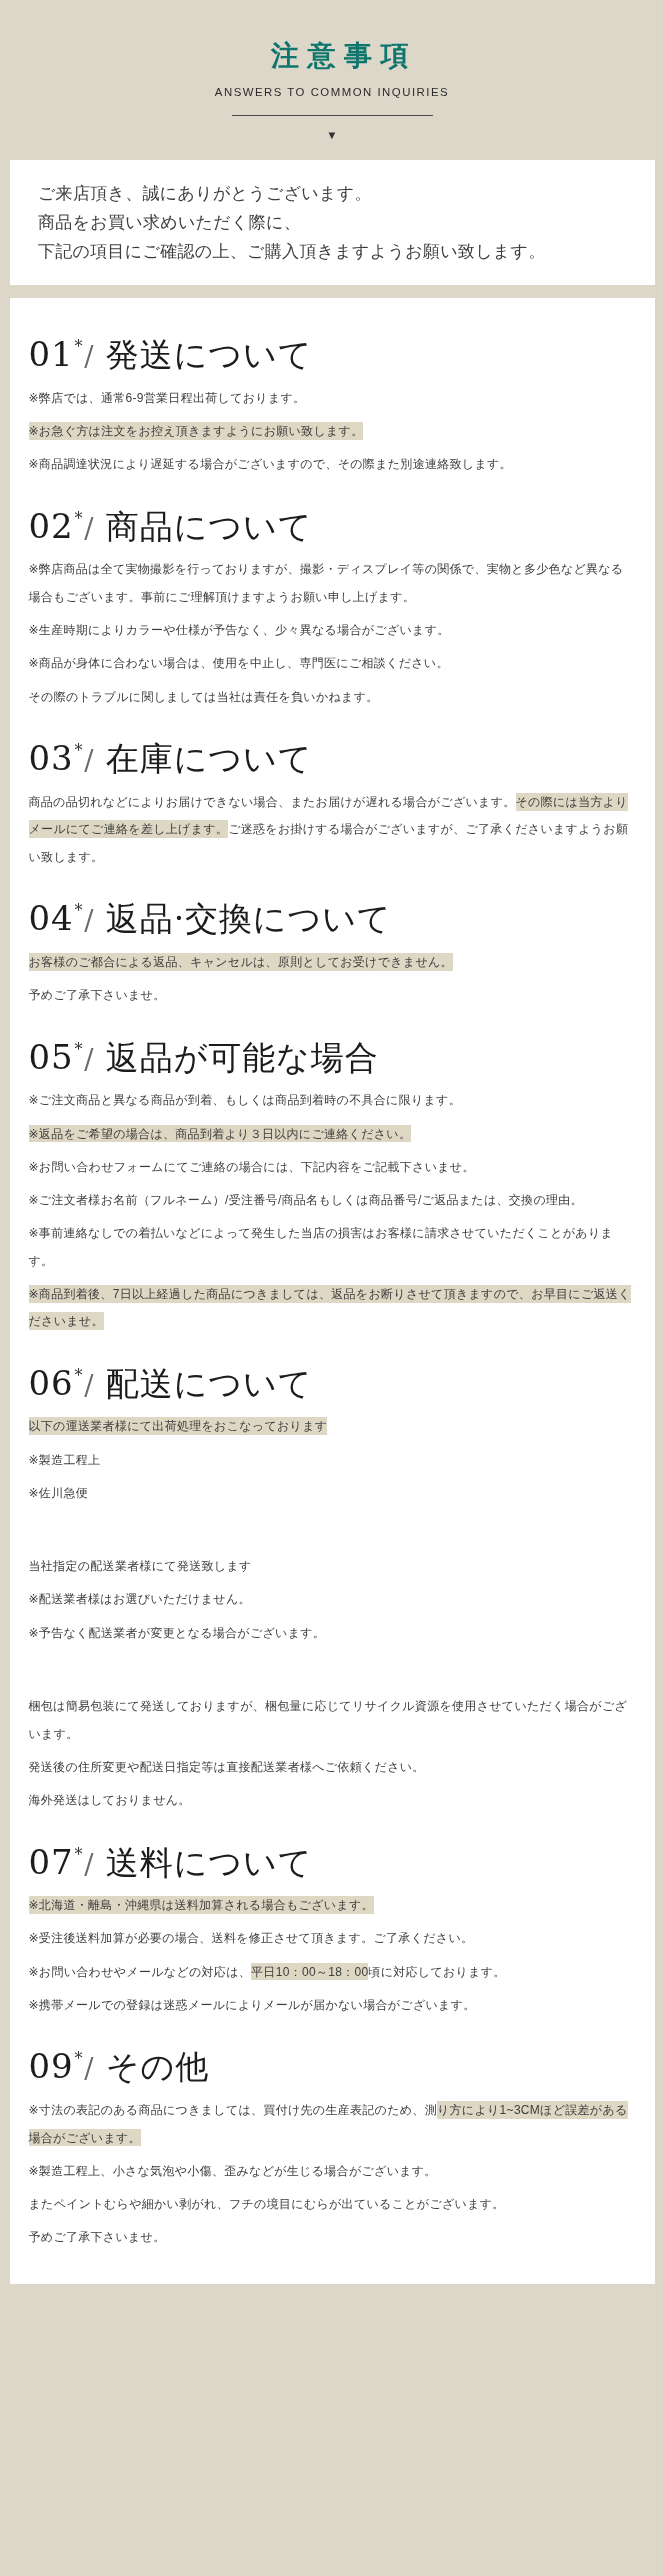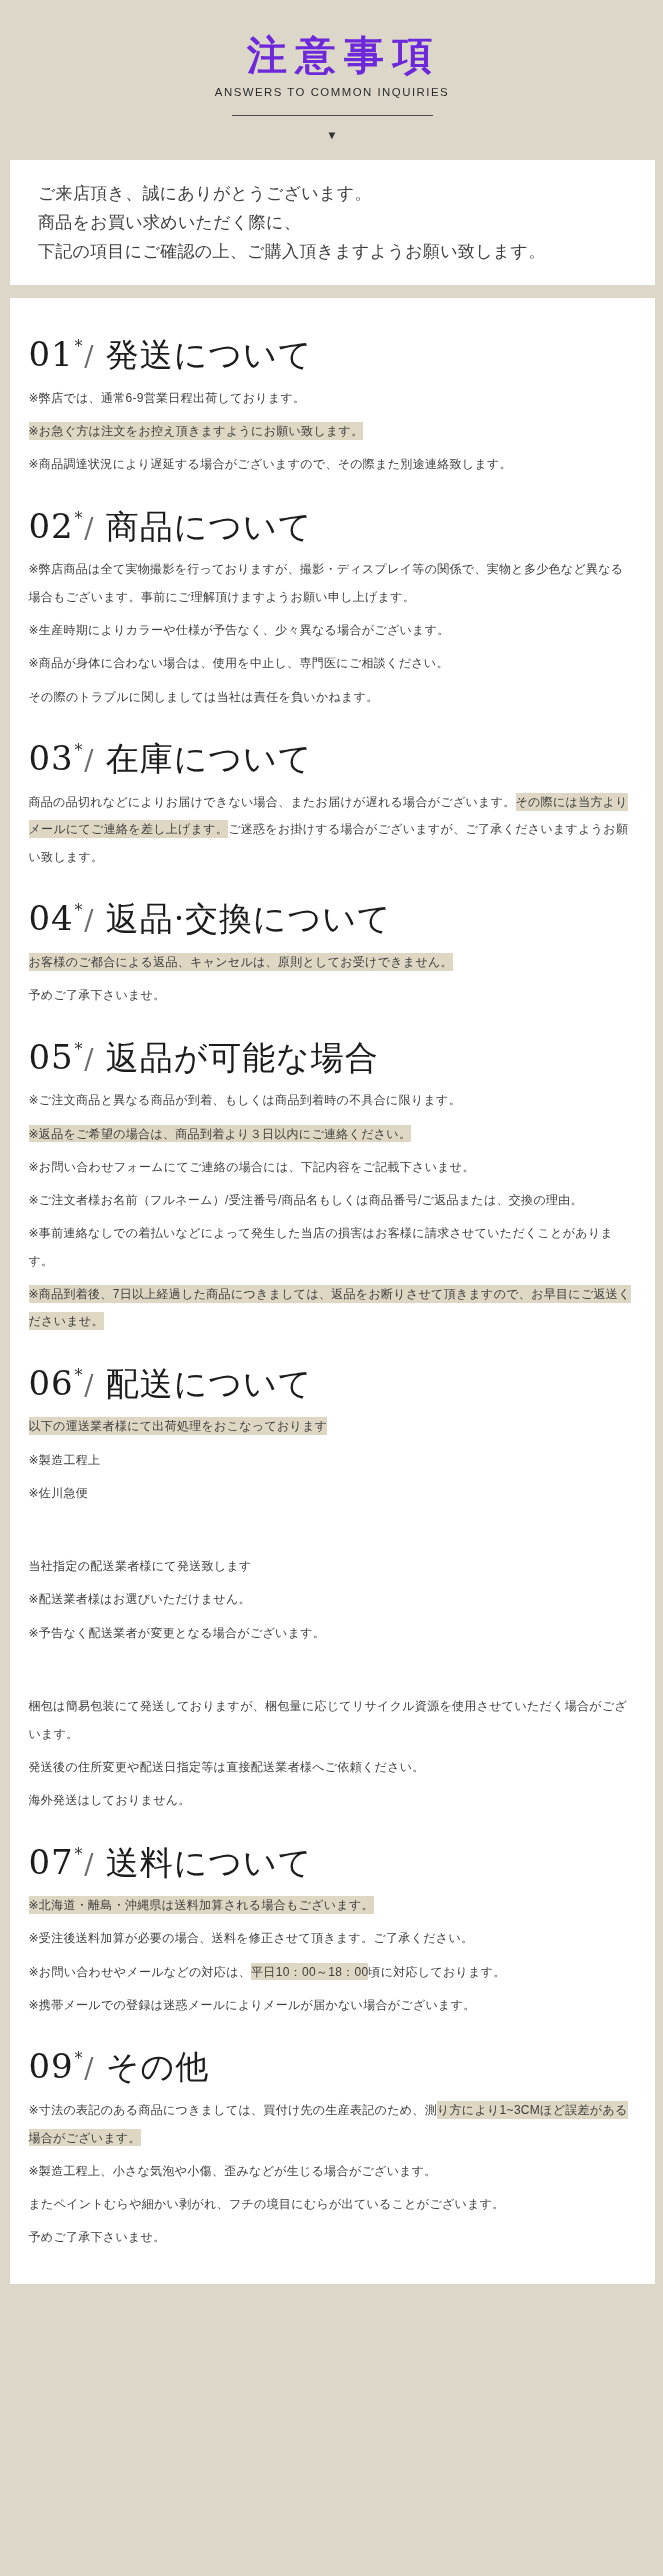--- a/index.html
+++ b/index.html
@@ -15,22 +15,22 @@
   body{
     width:664px;
     min-height:2576px;
     background:var(--bg);
     color:var(--text);
     font-family:"Liberation Sans","DejaVu Sans",sans-serif;
   }
   
   .header{padding:32px 0 17px;text-align:center;}
   .title{
-    font-size:40px;line-height:47px;font-weight:bold;
-    letter-spacing:8.5px;padding-left:24px;color:#6d28d9;
+    font-size:28px;line-height:47px;font-weight:bold;
+    letter-spacing:8.5px;padding-left:24px;color:#0f766e;
   }
   .subtitle{
     font-size:11.4px;line-height:19px;letter-spacing:1.5px;
     color:#2b2b2b;margin-top:3.8px;
   }
   .rule{width:201px;border-top:0.9px solid var(--rule);margin:13.3px auto 0;}
   .arrow{font-size:11.4px;line-height:15px;margin-top:12.3px;color:#333;}
   
   .card{background:var(--card);margin:0 9.5px;}
   .intro{padding:19px 28.4px;}

